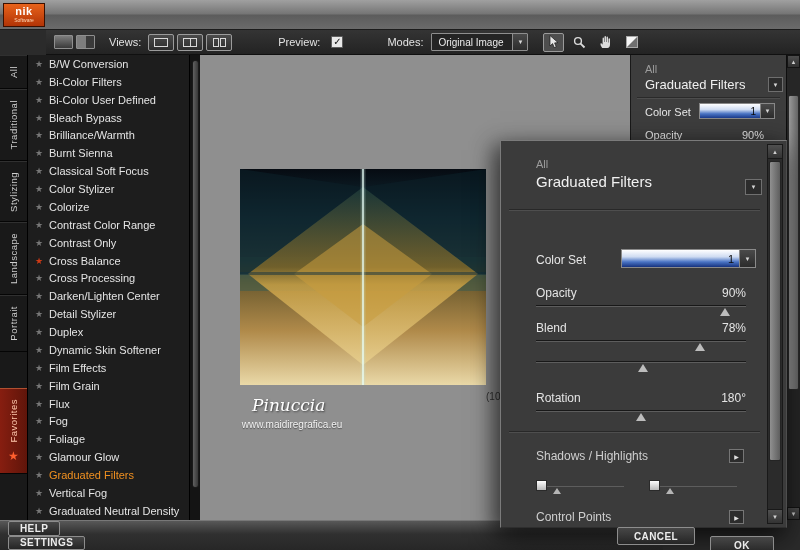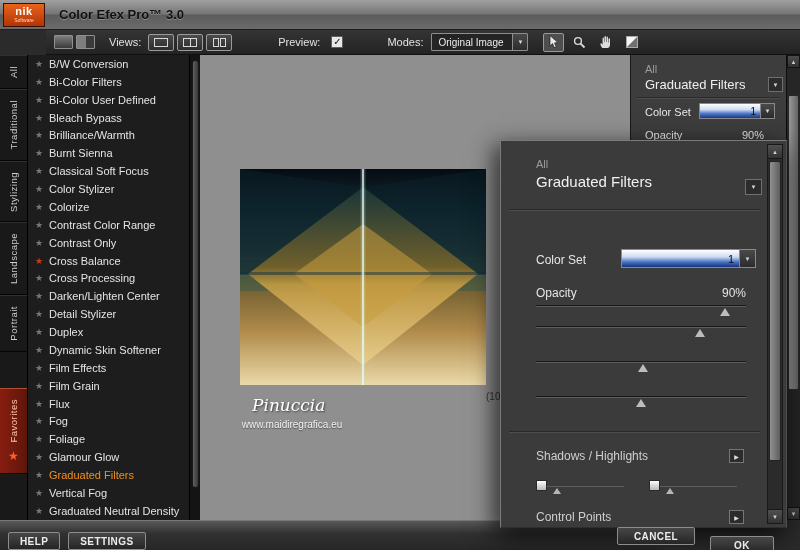--- a/index.html
+++ b/index.html
@@ -134,36 +134,35 @@
   .rail-up,.rail-down { position:absolute; left:0; width:100%; height:14px; background:linear-gradient(180deg,#505050,#333);
     display:flex; align-items:center; justify-content:center; font-size:6px; color:#d0d0d0; }
   .rail-up { top:0; border-bottom:1px solid #191919; }
   .rail-down { bottom:0; border-top:1px solid #191919; }
   .rail-thumb { position:absolute; left:1px; top:16px; width:12px; height:300px; background:linear-gradient(90deg,#909090,#5e5e5e);
     border:1px solid #242424; border-radius:2px; }
 
   
   .bottombar { position:absolute; left:0; top:520px; width:663px; height:30px;
     background:linear-gradient(180deg,#585858,#303030 45%,#272727); border-top:1px solid #787878;
-    display:flex; align-items:flex-end; z-index:5; }
+    display:flex; align-items:flex-start; z-index:5;flex-direction:column; }
   .bb-btn { height:18px; margin-left:8px; padding:0 11px; background:linear-gradient(180deg,#474747,#252525);
     border:1px solid #8d8d8d; border-radius:2px; color:#ececec; font-family:inherit; font-size:10px; font-weight:bold;
     letter-spacing:.4px; display:inline-flex; align-items:center; }
   .btn-cancel { position:absolute; left:617px; top:527px; width:78px; justify-content:center; margin:0; z-index:20; }
   .btn-ok { position:absolute; left:701px; top:527px; width:64px; justify-content:center; margin:9px; z-index:20; }
 </style>
 </head>
 <body>
 
 <div class="titlebar">
   <div class="nik-logo">
     <span class="n1">nik</span>
     <span class="n2">Software</span>
   </div>
-  <span class="win-title">Color Efex Pro™ 3.0</span>
 </div>
 
 <div class="toolbar">
   <div class="tb-thumbs">
     <div class="tb-thumb"></div>
     <div class="tb-thumb t2"></div>
   </div>
   <span class="tb-label">Views:</span>
   <div class="view-btns">
     <div class="view-btn">
@@ -451,32 +450,40 @@
     <div class="s-row">
       <span class="s-label">Opacity</span>
       <span class="s-value">90%</span>
     </div>
     <div class="s-track">
       <div class="s-thumb" style="left: calc(90% - 5px);"></div>
     </div>
   </div>
 
   <div class="slider-group" style="top: 180px;">
+    <div class="s-row">
+      <span class="s-label">Blend</span>
+      <span class="s-value">78%</span>
+    </div>
     <div class="s-track">
       <div class="s-thumb" style="left: calc(78% - 5px);"></div>
     </div>
   </div>
 
   <div class="slider-group" style="top: 215px;">
     <div class="s-track">
       <div class="s-thumb" style="left: calc(51% - 5px);"></div>
     </div>
   </div>
 
   <div class="slider-group" style="top: 250px;">
+    <div class="s-row">
+      <span class="s-label">Rotation</span>
+      <span class="s-value">180°</span>
+    </div>
     <div class="s-track">
       <div class="s-thumb" style="left: calc(50% - 5px);"></div>
     </div>
   </div>
 </div>
   <div class="fp-div d2"></div>
   <div class="fp-sec sec1">
     <span class="sec-label">Shadows / Highlights</span>
     <span class="sec-expand">▶</span>
   </div>

